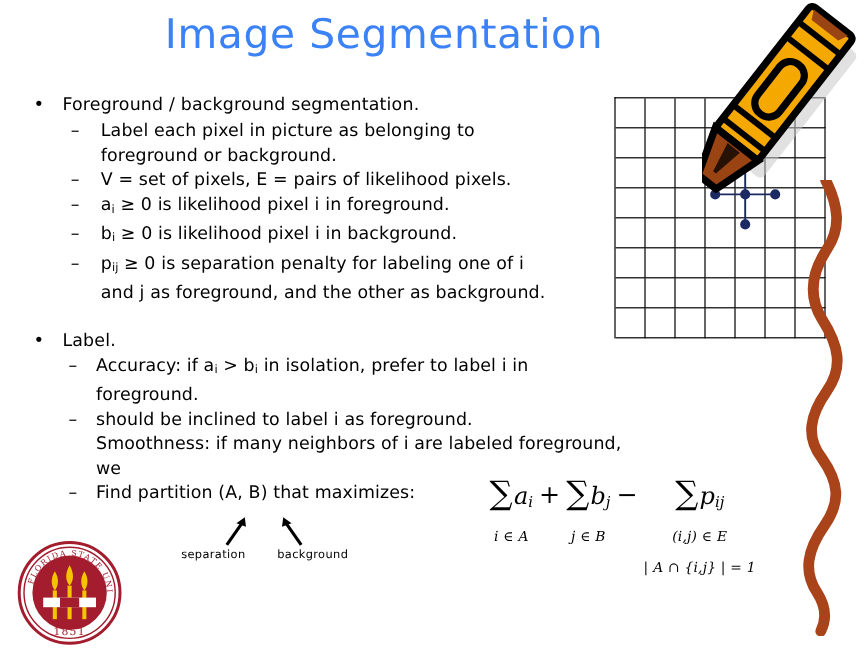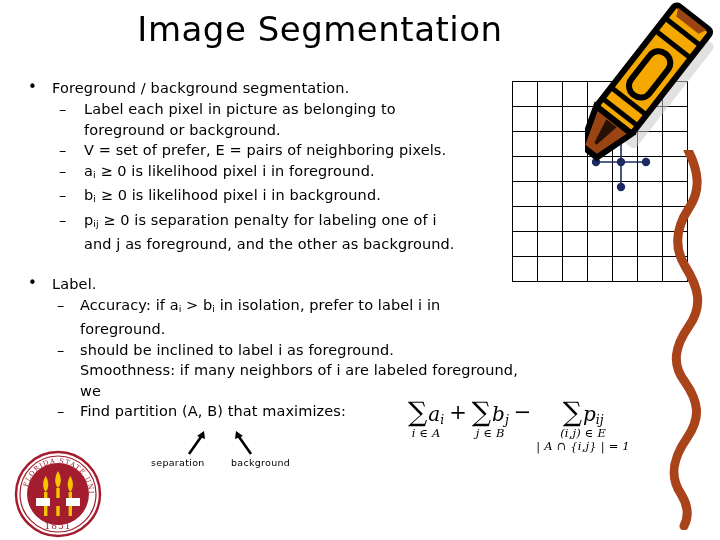--- a/index.html
+++ b/index.html
@@ -20,21 +20,21 @@
   #slide-title {
     position: absolute;
     left: 0;
     top: 6px;
     width: 640px;
     text-align: center;
     font-family: "DejaVu Sans", "Liberation Sans", sans-serif;
     font-size: 34px;
     font-weight: 400;
     letter-spacing: 0.5px;
-    color: #000000;
+    color: #3b82f6;
     line-height: 46px;
     white-space: nowrap;
   }
 
   
   #body-content {
     position: absolute;
     left: 14px;
     top: 78px;
     width: 510px;
@@ -117,28 +117,28 @@
     font-size: 27px;
     line-height: 24px;
     margin-right: 1px;
     font-family: "DejaVu Serif", "Liberation Serif", serif;
   }
   .sumvar { font-size: 20px; }
   .sumvar sub { font-size: 0.62em; }
   .sublimit {
     font-size: 11.5px;
     font-style: italic;
-    margin-top: 2px;
+    margin-top: 17px;
     letter-spacing: 0.2px;
     white-space: nowrap;
   }
   .sublimit2 {
     font-size: 11.5px;
     font-style: italic;
-    margin-top: 1px;
+    margin-top: 14px;
     letter-spacing: 0.2px;
     white-space: nowrap;
   }
   .op {
     font-style: normal;
     font-size: 21px;
     line-height: 24px;
     padding: 0 5px;
   }
 
@@ -201,21 +201,21 @@
   </div>
 
   <div class="bullet-l2">
     <span class="mark">–</span>
     <span class="cont">Label each pixel in picture as belonging to</span>
     <span class="cont">foreground or background.</span>
   </div>
 
   <div class="bullet-l2">
     <span class="mark">–</span>
-    <span class="cont">V = set of prefer, E = pairs of neighboring pixels.</span>
+    <span class="cont">V = set of pixels, E = pairs of likelihood pixels.</span>
   </div>
 
   <div class="bullet-l2">
     <span class="mark">–</span>
     <span class="cont"><span>a</span><sub>i</sub><span> ≥ 0 is likelihood pixel i in foreground.</span></span>
   </div>
 
   <div class="bullet-l2">
     <span class="mark">–</span>
     <span class="cont"><span>b</span><sub>i</sub><span> ≥ 0 is likelihood pixel i in background.</span></span>

